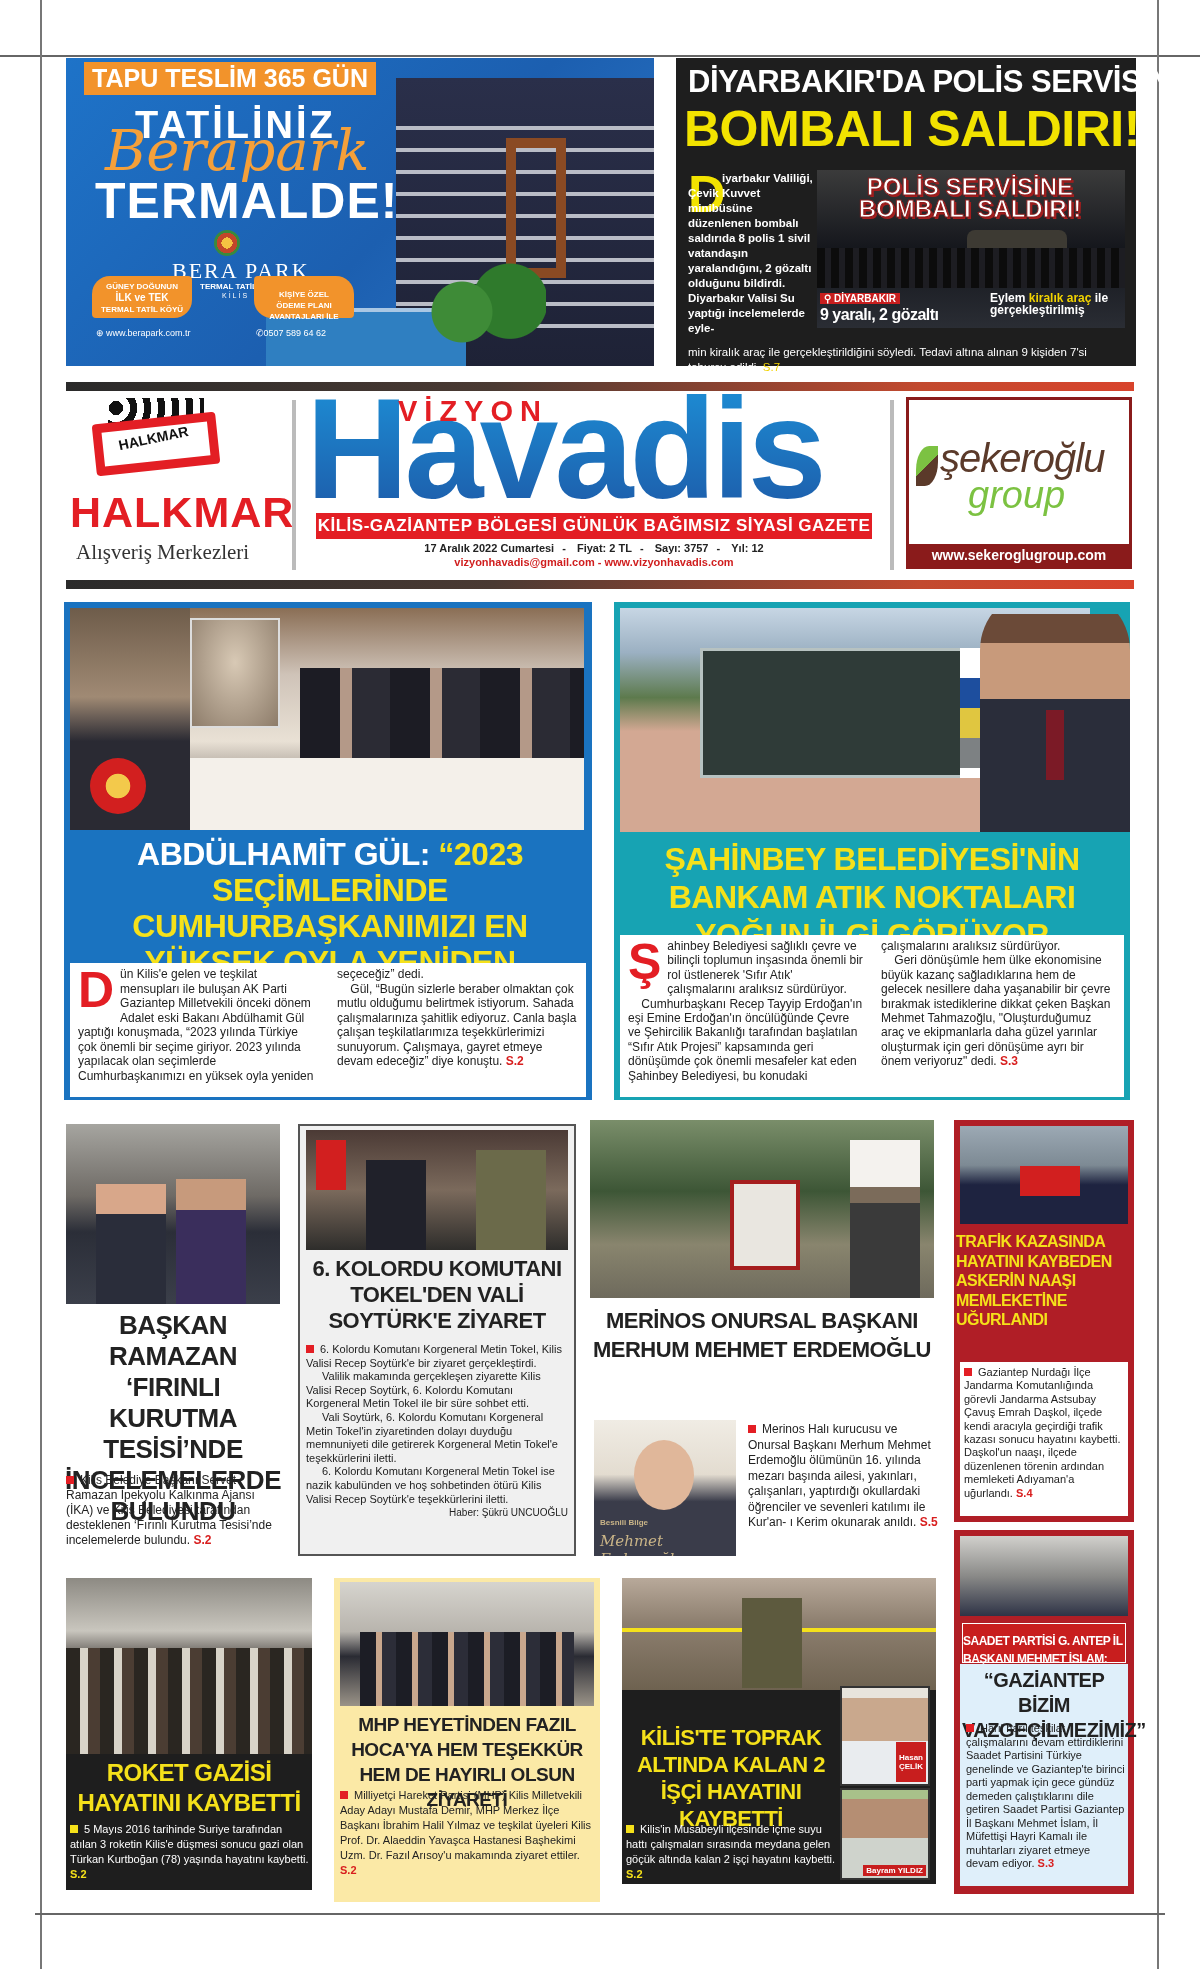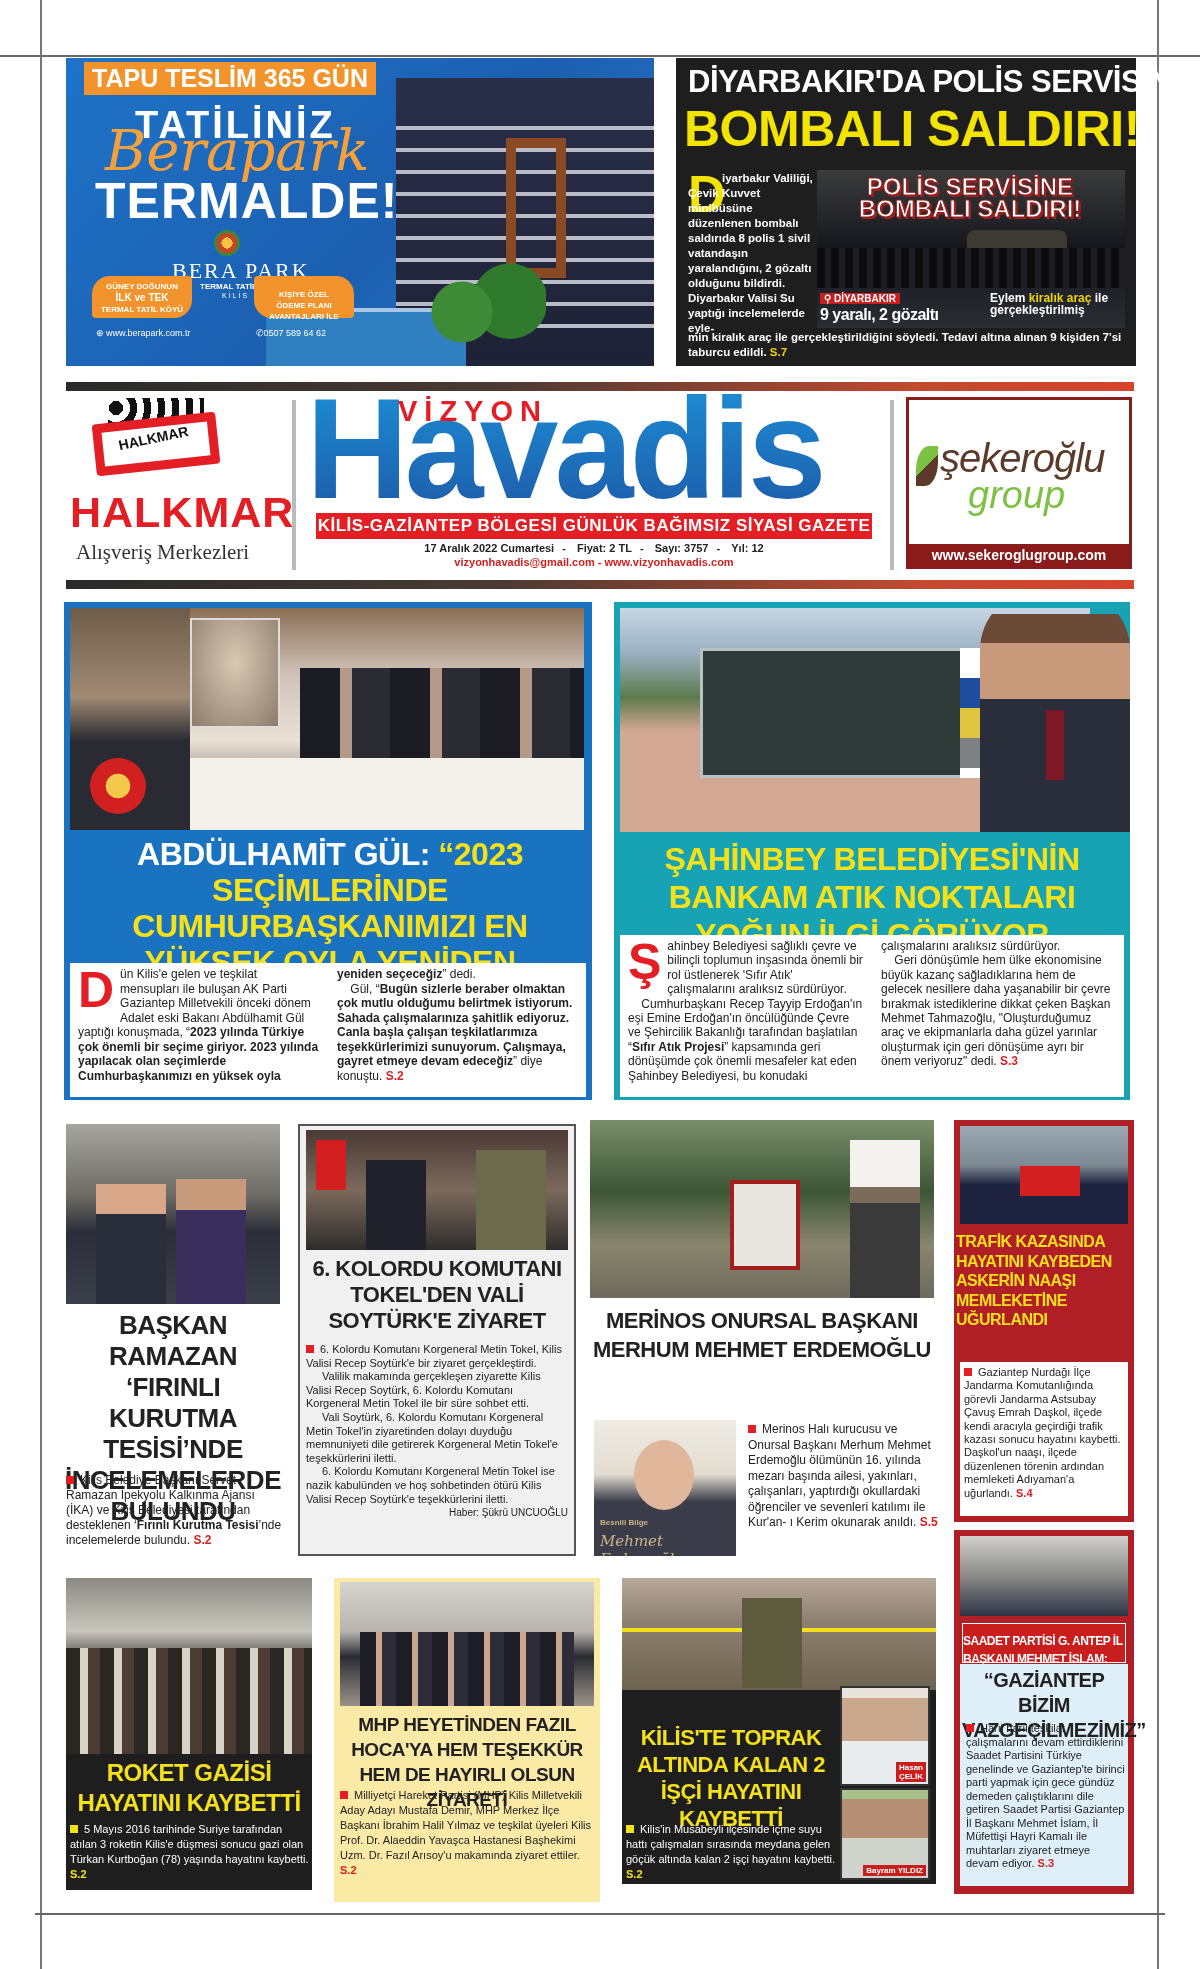--- a/index.html
+++ b/index.html
@@ -33,21 +33,21 @@
 .bera-web{left:96px;top:328px;color:#fff;font-size:9px}
 .bera-phone{left:256px;top:328px;color:#fff;font-size:9px}
 
 
 .ad-diy{left:676px;top:58px;width:460px;height:308px;background:#1e1e1e;overflow:hidden}
 .diy-h1{left:688px;top:64px;color:#fff;font-size:31px;width:440px;white-space:nowrap}
 .diy-h2{left:684px;top:100px;color:#f2e300;font-size:50px;width:450px;white-space:nowrap}
 .diy-drop{left:688px;top:172px;width:34px;height:44px;color:#f2e300;font-size:52px;font-weight:900;line-height:44px}
 .diy-text{left:688px;top:171px;width:126px;color:#fff;font-size:11.5px;font-weight:700;line-height:15px}
 .diy-text .indent{display:inline-block;width:34px}
-.diy-bottom{left:688px;top:330px;width:440px;color:#fff;font-size:11.5px;font-weight:700;line-height:15px}
+.diy-bottom{left:688px;top:345px;width:440px;color:#fff;font-size:11.5px;font-weight:400;line-height:15px}
 .diy-ref{color:#f2d300}
 .diy-photo{left:817px;top:170px;width:308px;height:158px;background:linear-gradient(180deg,#3b3b3b,#14161c 50%,#2a2d34);overflow:hidden}
 .diy-photo .crowd{position:absolute;left:0;bottom:40px;width:100%;height:40px;background:repeating-linear-gradient(90deg,#0c0c0c 0 8px,#1d1d22 8px 14px)}
 .diy-photo .bus{position:absolute;left:150px;top:60px;width:100px;height:50px;background:#3d3a33;border-radius:8px}
 .diy-ph-t1{left:850px;top:176px;color:#fff;font-weight:900;font-size:24px;line-height:22px;text-align:center;width:240px;-webkit-text-stroke:1px #8b1b1b;text-shadow:2px 2px 0 #a51d1d}
 .diy-loc{left:820px;top:293px;background:#c81e1e;color:#fff;font-size:10px;font-weight:900;padding:0 4px}
 .diy-counts{left:820px;top:306px;color:#fff;font-size:16px;font-weight:900;letter-spacing:-0.5px}
 .diy-eylem{left:990px;top:292px;color:#fff;font-size:12px;font-weight:700;line-height:12px;width:130px}
 .diy-eylem span{color:#f2d300}
 
@@ -79,21 +79,21 @@
 .s1-photo .ataturk{position:absolute;left:120px;top:10px;width:90px;height:110px;background:radial-gradient(ellipse at 50% 40%,#d8c9b5,#8d7c6a);border:2px solid #ddd}
 .s1-photo .erdogan{position:absolute;left:0;top:0;width:120px;height:222px;background:linear-gradient(180deg,#6e5c4a,#a08a74 40%,#2a2a33 60%)}
 .s1-photo .seal{position:absolute;left:20px;top:150px;width:56px;height:56px;border-radius:50%;background:radial-gradient(circle,#f3c94b 0 30%,#d21f1f 32%)}
 .s1-photo .table{position:absolute;left:120px;top:150px;width:394px;height:72px;background:#f4f0ea}
 .s1-photo .people{position:absolute;left:230px;top:60px;width:284px;height:110px;background:repeating-linear-gradient(90deg,#1c1c24 0 40px,#b49988 40px 52px,#2b2b34 52px 90px)}
 .s1-title{left:70px;top:836px;width:520px;color:#fff;font-size:32px;line-height:36px;text-align:center;letter-spacing:-0.5px}
 .s1-title .y{color:#f5e11a}
 .s1-body{left:70px;top:963px;width:516px;height:134px;background:#fff;padding:4px 8px;font-size:12px;line-height:14.5px;column-count:2;column-gap:18px;color:#222}
 .drop{float:left;font-size:50px;font-weight:900;color:#e31e24;line-height:42px;margin:2px 6px 0 0}
 .ref{color:#d81e1e;font-weight:900}
-.body-text b{font-weight:700}
+.body-text b{font-weight:400}
 
 
 .s2{left:614px;top:602px;width:516px;height:498px;background:#17a3b3;border:3px solid #17a3b3}
 .s2-photo{left:620px;top:608px;width:470px;height:224px;background:linear-gradient(180deg,#c7d6e4,#9bb0c2 20%,#5d7a4d 40%,#d3a893 55%,#d3a893);overflow:hidden}
 .s2-photo .kiosk{position:absolute;left:80px;top:40px;width:330px;height:130px;background:#2f3b38;border:3px solid #b7c2c1}
 .s2-photo .bins{position:absolute;left:340px;top:40px;width:120px;height:130px;background:repeating-linear-gradient(180deg,#fff 0 30px,#1d4e9e 30px 60px,#e0c640 60px 90px,#7d8183 90px 120px)}
 .s2-man{left:980px;top:590px;width:150px;height:242px;background:linear-gradient(180deg,transparent 0 10%,#6b4a38 10% 22%,#c89a7b 22% 45%,#2a2d3a 45%);border-radius:60px 60px 0 0}
 .s2-man .tie{position:absolute;left:66px;top:120px;width:18px;height:70px;background:#7b1a26}
 .s2-title{left:620px;top:840px;width:504px;color:#f5e11a;font-size:32px;line-height:38px;text-align:center;letter-spacing:-0.5px}
 .s2-body{left:620px;top:935px;width:504px;height:162px;background:#fff;padding:4px 8px;font-size:12px;line-height:14.4px;column-count:2;column-gap:18px}
@@ -147,21 +147,21 @@
 .s8-photo .grp{position:absolute;left:20px;top:50px;width:214px;height:74px;background:repeating-linear-gradient(90deg,#1c1d25 0 16px,#c9a78d 16px 22px,#2c2d38 22px 36px)}
 .s8-title{left:336px;top:1712px;width:262px;color:#222;font-size:19px;line-height:25px;text-align:center}
 .s8-body{left:340px;top:1788px;width:256px;font-size:11px;line-height:15px}
 
 .s9{left:622px;top:1578px;width:314px;height:306px;background:#1e1e1e}
 .s9-photo{left:622px;top:1578px;width:314px;height:112px;background:linear-gradient(180deg,#b8a99a,#8d7f6f 40%,#6e6250);overflow:hidden}
 .s9-photo .tape{position:absolute;left:0;top:50px;width:100%;height:4px;background:#f5e11a}
 .s9-photo .sold{position:absolute;left:120px;top:20px;width:60px;height:90px;background:#5d5a3e}
 .s9-title{left:622px;top:1724px;width:218px;color:#f5e11a;font-size:22px;line-height:27px;text-align:center}
 .s9-man1{left:840px;top:1686px;width:90px;height:100px;background:linear-gradient(180deg,#e8e4dc 0 10%,#c9a88d 10% 55%,#e9ecef 55%);border:2px solid #333}
-.s9-man1 .cap{position:absolute;right:2px;bottom:2px;background:#c81e1e;color:#fff;font-size:8px;font-weight:900;padding:1px 3px;line-height:9px;text-align:center}
+.s9-man1 .cap{position:absolute;right:2px;bottom:2px;background:#c81e1e;color:#fff;font-size:8px;font-weight:900;padding:11px 3px;line-height:9px;text-align:center}
 .s9-man2{left:840px;top:1788px;width:90px;height:92px;background:linear-gradient(180deg,#a8c18a 0 10%,#b58e73 10% 55%,#cfd3cc 55%);border:2px solid #333}
 .s9-man2 .cap{position:absolute;right:2px;bottom:2px;background:#c81e1e;color:#fff;font-size:8px;font-weight:900;padding:1px 3px}
 .s9-body{left:626px;top:1822px;width:212px;color:#fff;font-size:11px;line-height:15px}
 
 .s10{left:954px;top:1530px;width:180px;height:364px;background:#b01e26}
 .s10-photo{left:960px;top:1536px;width:168px;height:80px;background:linear-gradient(180deg,#d1d0cc,#8a8a88 50%,#2e3346);overflow:hidden}
 .s10-head{left:962px;top:1623px;width:164px;height:40px;background:#c81e1e;color:#fff;font-size:12px;line-height:18px;padding-top:8px;border:1px solid #fff}
 .s10-panel{left:960px;top:1664px;width:168px;height:222px;background:#dfeffa}
 .s10-title{left:962px;top:1668px;width:164px;color:#222;font-size:20px;line-height:25px;text-align:center}
 .s10-body{left:966px;top:1722px;width:160px;font-size:11px;line-height:13.5px}

